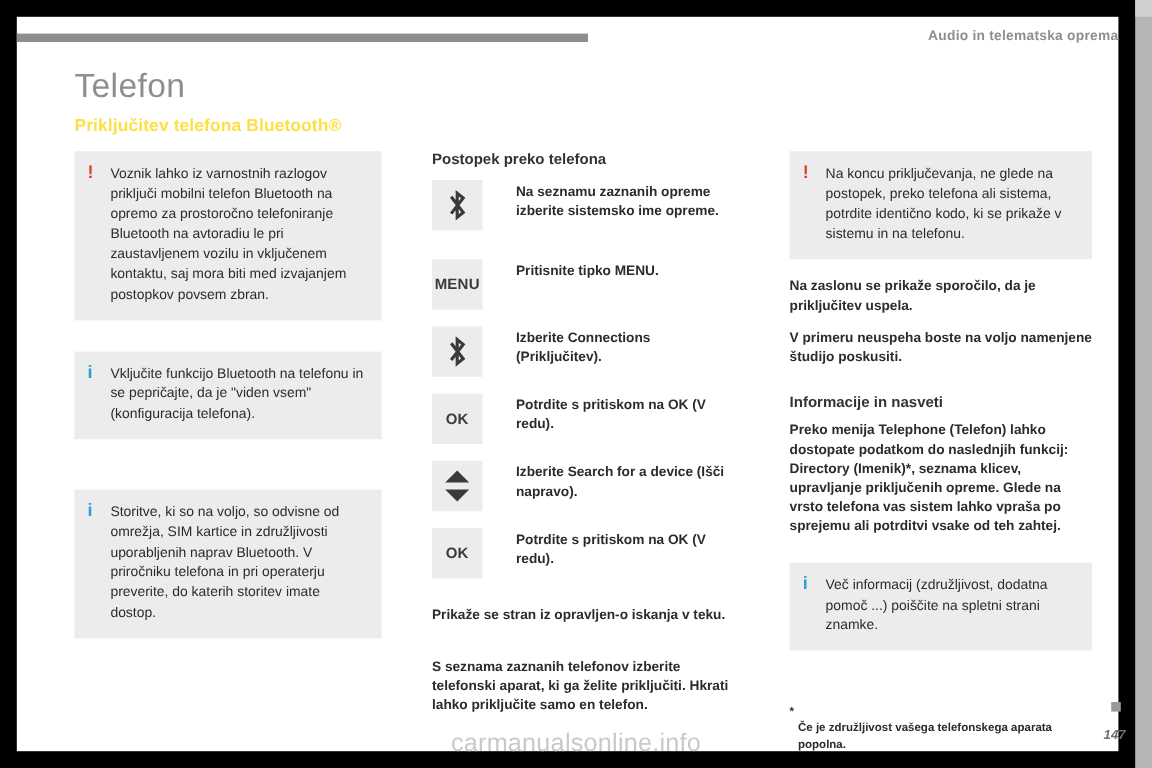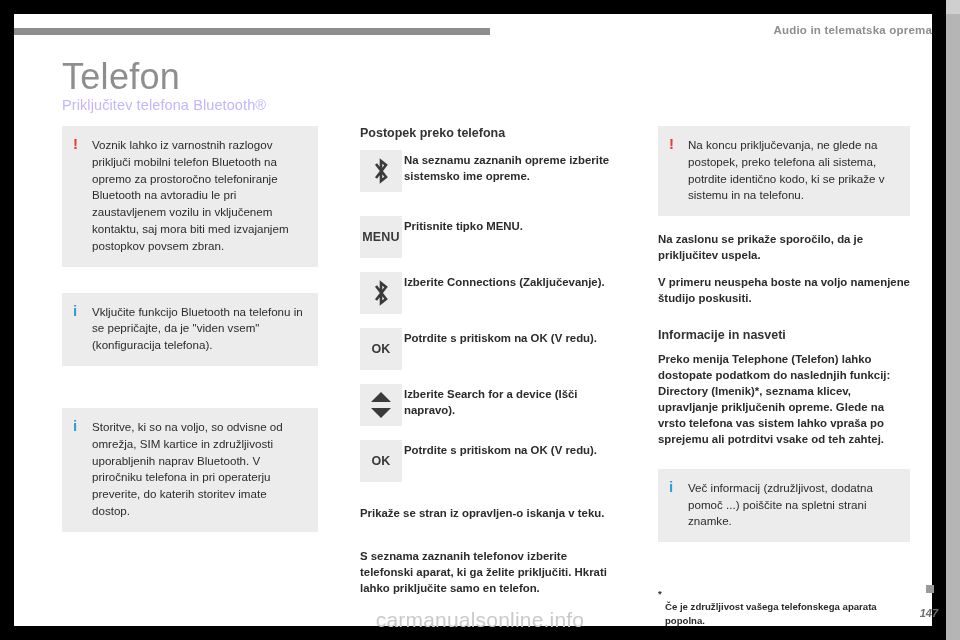--- a/index.html
+++ b/index.html
@@ -49,31 +49,31 @@
     font-weight: bold;
     color: #8e8e8e;
     letter-spacing: .2px;
     white-space: nowrap;
   }
 
   
   .h1 {
     position: absolute;
     left: 62px; top: 56px;
-    font-size: 36px;
+    font-size: 28px;
     font-weight: normal;
     color: #8e8e8e;
     letter-spacing: .3px;
   }
   .h2 {
     position: absolute;
     left: 62px; top: 97px;
     font-size: 14.5px;
-    font-weight: normal;
-    color: #c4b5fd;
+    font-weight: bold;
+    color: #fde047;
     letter-spacing: .1px;
     text-align: center;
   }
 
   
   .col { position: absolute; top: 126px; }
   .col1 { left: 62px; width: 256px; }
   .col2 { left: 360px; width: 252px; }
   .col3 { left: 658px; width: 252px; }
 
@@ -110,21 +110,21 @@
     align-items: flex-start;
     margin-bottom: 14px;
   }
   .icon {
     flex: 0 0 42px;
     width: 42px; height: 42px;
     background: #ececec;
     display: flex;
     align-items: center;
     justify-content: center;
-    margin-right: 2px;
+    margin-right: 28px;
   }
   .icon svg { display: block; }
   .icon .txt {
     font-size: 12.5px;
     font-weight: bold;
     color: #3a3a3a;
     letter-spacing: .2px;
   }
   .step-text {
     flex: 1;
@@ -236,21 +236,21 @@
       </div>
       <div class="step-text">Pritisnite tipko MENU.</div>
     </div>
 
     <div class="step">
       <div class="icon">
         <svg width="20" height="28" viewBox="0 0 20 28" aria-hidden="true">
           <path d="M5 7 L15 20 L10 24 L10 4 L15 8 L5 21" fill="none" stroke="#3a3a3a" stroke-width="2.6" stroke-linejoin="miter" stroke-linecap="butt"></path>
         </svg>
       </div>
-      <div class="step-text">Izberite Connections (Zaključevanje).</div>
+      <div class="step-text">Izberite Connections (Priključitev).</div>
     </div>
 
     <div class="step">
       <div class="icon">
         <span class="txt">OK</span>
       </div>
       <div class="step-text">Potrdite s pritiskom na OK (V redu).</div>
     </div>
 
     <div class="step">

